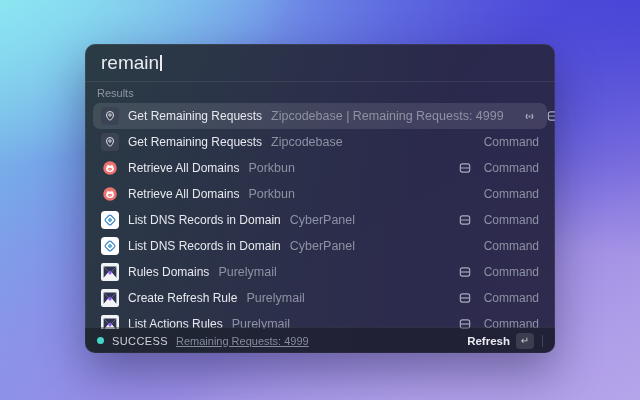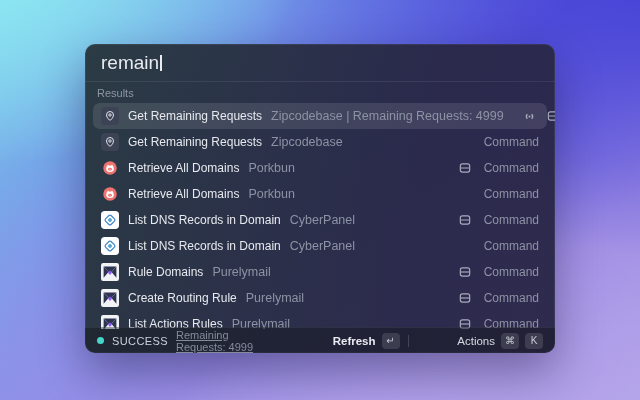--- a/index.html
+++ b/index.html
@@ -189,21 +189,21 @@
     <div class="row">
       <span class="tile">
         <svg width="18" height="18" viewBox="0 0 24 24">
             <rect width="24" height="24" rx="3" fill="#f2f3f5"></rect>
             <path d="M3.5 4.5h17l-8.5 9.5z" fill="#2d3350"></path>
             <path d="M3.5 4.5v15l6.5-7.6z" fill="#2d3350"></path>
             <path d="M20.5 4.5v15l-6.5-7.6z" fill="#2d3350"></path>
             <path d="M12 9.8l2.6 3.1-2.6 3.1-2.6-3.1z" fill="#8b5cf6"></path>
           </svg>
       </span>
-      <span class="title">Rule Domains</span>
+      <span class="title">Rules Domains</span>
       <span class="subtitle">Purelymail</span>
       <span class="spacer"></span>
       <span class="acc">
         <svg width="14" height="14" viewBox="0 0 24 24" fill="none" stroke="#a7acbd" stroke-width="2">
             <rect x="4" y="5" width="16" height="14" rx="3.5"></rect>
             <line x1="4" y1="12" x2="20" y2="12"></line>
           </svg>
       </span>
       <span class="cmd">Command</span>
     </div>
@@ -211,21 +211,21 @@
     <div class="row">
       <span class="tile">
         <svg width="18" height="18" viewBox="0 0 24 24">
             <rect width="24" height="24" rx="3" fill="#f2f3f5"></rect>
             <path d="M3.5 4.5h17l-8.5 9.5z" fill="#2d3350"></path>
             <path d="M3.5 4.5v15l6.5-7.6z" fill="#2d3350"></path>
             <path d="M20.5 4.5v15l-6.5-7.6z" fill="#2d3350"></path>
             <path d="M12 9.8l2.6 3.1-2.6 3.1-2.6-3.1z" fill="#8b5cf6"></path>
           </svg>
       </span>
-      <span class="title">Create Routing Rule</span>
+      <span class="title">Create Refresh Rule</span>
       <span class="subtitle">Purelymail</span>
       <span class="spacer"></span>
       <span class="acc">
         <svg width="14" height="14" viewBox="0 0 24 24" fill="none" stroke="#a7acbd" stroke-width="2">
             <rect x="4" y="5" width="16" height="14" rx="3.5"></rect>
             <line x1="4" y1="12" x2="20" y2="12"></line>
           </svg>
       </span>
       <span class="cmd">Command</span>
     </div>
@@ -257,20 +257,15 @@
   <div class="footer">
     <span class="dot"></span>
     <span class="status-label">SUCCESS</span>
     <span class="status-detail">Remaining Requests: 4999</span>
     <span class="f-spacer"></span>
     <span class="f-btn">
       <span class="refresh-label">Refresh</span>
       <span class="key">↵</span>
     </span>
     <span class="vdiv"></span>
-    <span class="f-btn">
-      <span class="actions-label">Actions</span>
-      <span class="key">⌘</span>
-      <span class="key">K</span>
-    </span>
   </div>
 
 </div>
 
 </body></html>

